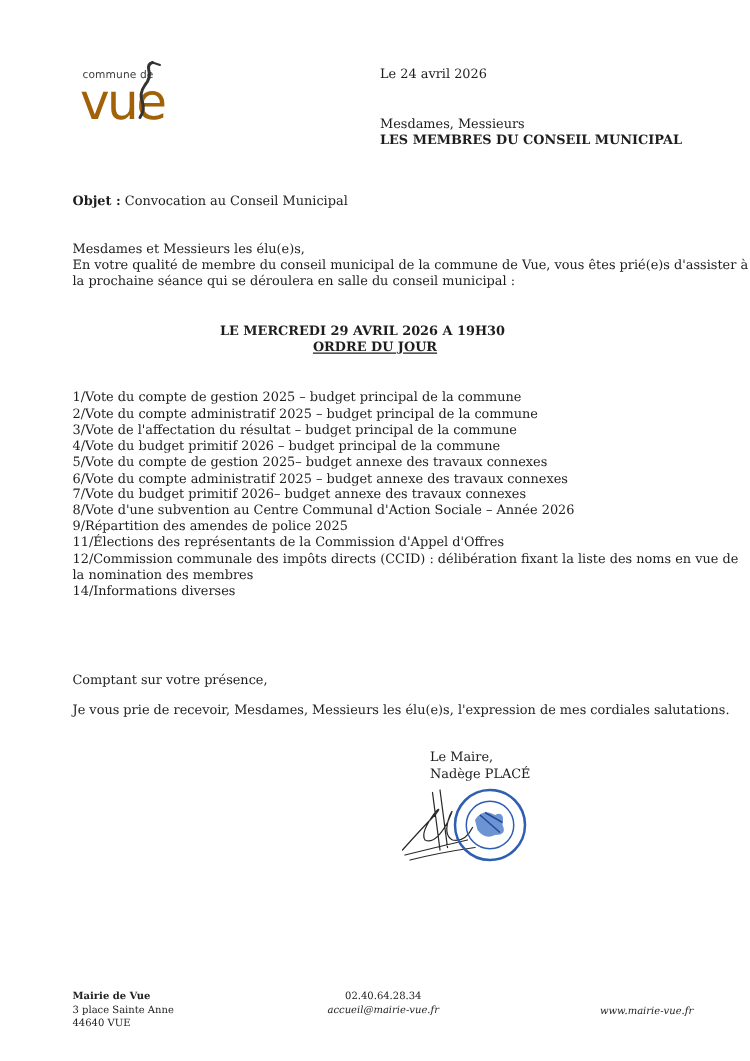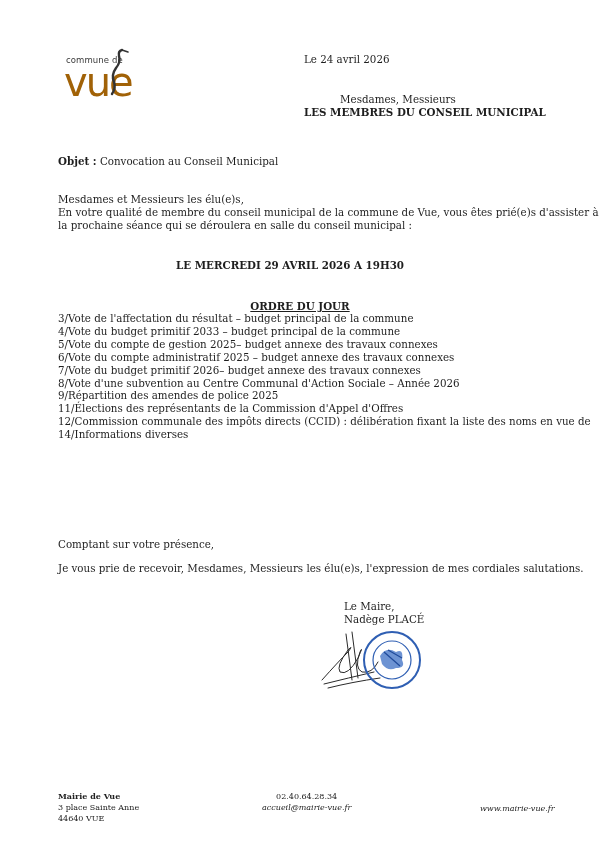--- a/index.html
+++ b/index.html
@@ -19,29 +19,29 @@
     position: absolute; left: 0px; top: 12px;
     font-family: "DejaVu Sans", "Liberation Sans", sans-serif;
     font-size: 40px; color: #a16207; letter-spacing: -2px; line-height: 44px;
   }
   .logo svg { position: absolute; left: 38px; top: 0px; }
 
   .txt { font-size: 10.3px; line-height: 12.8px; white-space: nowrap; }
   .bold { font-weight: bold; }
 
   .date { left: 304px; top: 53px; }
-  .recip1 { left: 304px; top: 93px; margin-left: 36px; }
+  .recip1 { left: 304px; top: 93px; }
   .recip2 { left: 304px; top: 106px; }
   .objet { left: 58px; top: 155px; }
   .greet { left: 58px; top: 193px; }
   .intro1 { left: 58px; top: 206px; }
   .intro2 { left: 58px; top: 219px; }
 
   .meeting { left: 0; width: 580px; text-align: center; top: 259px; }
-  .ordre { left: 0; width: 600px; text-align: center; top: 272px; text-decoration: underline; margin-top: 28px; }
+  .ordre { left: 0; width: 600px; text-align: center; top: 272px; text-decoration: underline; }
 
   .agenda { left: 58px; top: 312px; }
   .agenda div { font-size: 10.3px; line-height: 12.9px; white-space: nowrap; }
 
   .closing1 { left: 58px; top: 538px; }
   .closing2 { left: 58px; top: 562px; }
 
   .mayor { left: 344px; top: 600px; }
   .mayor-name { left: 344px; top: 613px; }
 
@@ -75,29 +75,32 @@
 </div>
 
 <div class="abs txt greet">Mesdames et Messieurs les élu(e)s,</div>
 <div class="abs txt intro1">En votre qualité de membre du conseil municipal de la commune de Vue, vous êtes prié(e)s d'assister à</div>
 <div class="abs txt intro2">la prochaine séance qui se déroulera en salle du conseil municipal :</div>
 
 <div class="abs txt bold meeting">LE MERCREDI 29 AVRIL 2026 A 19H30</div>
 <div class="abs txt bold ordre">ORDRE DU JOUR</div>
 
 <div class="abs agenda">
+  <div>1/Vote du compte de gestion 2025 – budget principal de la commune</div>
+  <div>2/Vote du compte administratif 2025 – budget principal de la commune</div>
   <div>3/Vote de l'affectation du résultat – budget principal de la commune</div>
-  <div>4/Vote du budget primitif 2033 – budget principal de la commune</div>
+  <div>4/Vote du budget primitif 2026 – budget principal de la commune</div>
   <div>5/Vote du compte de gestion 2025– budget annexe des travaux connexes</div>
   <div>6/Vote du compte administratif 2025 – budget annexe des travaux connexes</div>
   <div>7/Vote du budget primitif 2026– budget annexe des travaux connexes</div>
   <div>8/Vote d'une subvention au Centre Communal d'Action Sociale – Année 2026</div>
   <div>9/Répartition des amendes de police 2025</div>
   <div>11/Élections des représentants de la Commission d'Appel d'Offres</div>
   <div>12/Commission communale des impôts directs (CCID) : délibération fixant la liste des noms en vue de</div>
+  <div>la nomination des membres</div>
   <div>14/Informations diverses</div>
 </div>
 
 <div class="abs txt closing1">Comptant sur votre présence,</div>
 <div class="abs txt closing2">Je vous prie de recevoir, Mesdames, Messieurs les élu(e)s, l'expression de mes cordiales salutations.</div>
 
 <div class="abs txt mayor">Le Maire,</div>
 <div class="abs txt mayor-name">Nadège PLACÉ</div>
 
 <div class="abs sig">

